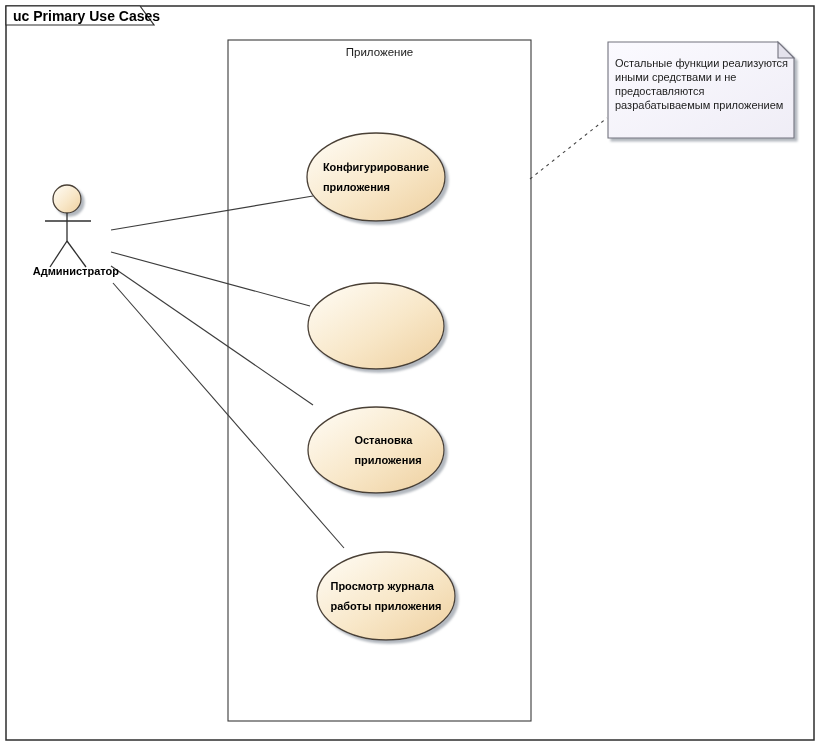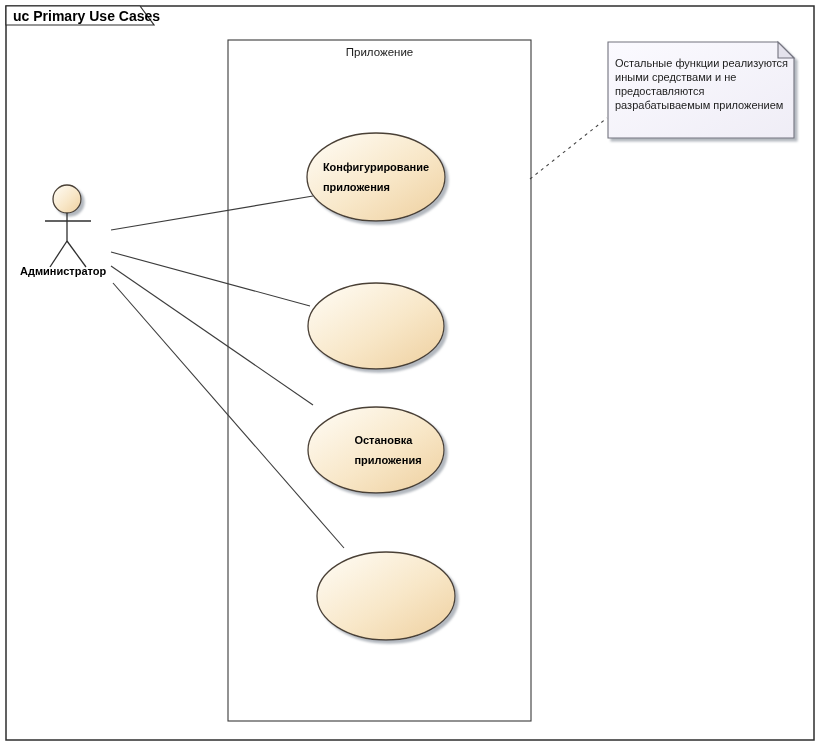--- a/index.html
+++ b/index.html
@@ -5,21 +5,21 @@
   html,body{margin:0;padding:0;background:#ffffff;}
   .canvas{
     position:relative;width:825px;height:752px;background:#ffffff;overflow:hidden;
     font-family:"Liberation Sans", sans-serif;
   }
   .canvas svg{position:absolute;left:0;top:0;}
   .lbl{position:absolute;color:#000;z-index:5;}
   .frame-title{left:13px;top:8px;font-size:14px;font-weight:bold;white-space:pre;}
   .boundary-label{left:228px;top:46px;width:303px;text-align:center;font-size:11.5px;color:#1a1a1a;}
   .note-text{left:615px;top:56px;width:180px;font-size:11px;line-height:14px;color:#1c1c1c;white-space:pre;}
-  .actor-label{left:20px;top:265px;width:112px;text-align:left;font-size:11px;font-weight:bold;}
+  .actor-label{left:7px;top:265px;width:112px;text-align:right;font-size:11px;font-weight:bold;}
   .uc-label{
     display:flex;align-items:center;justify-content:center;
     font-size:11px;font-weight:bold;line-height:20px;white-space:pre;
   }
   .uc1{left:307px;top:133px;width:138px;height:88px;}
   .uc2{left:308px;top:283px;width:136px;height:86px;}
   .uc3{left:320px;top:407px;width:136px;height:86px;}
   .uc4{left:317px;top:552px;width:138px;height:88px;}
 </style>
 </head>
@@ -86,14 +86,16 @@
   <div class="lbl note-text">Остальные функции реализуются
 иными средствами и не
 предоставляются
 разрабатываемым приложением</div>
   <div class="lbl boundary-label">Приложение</div>
   <div class="lbl actor-label">Администратор</div>
   <div class="lbl uc-label uc1">Конфигурирование
 приложения</div>
   <div class="lbl uc-label uc3">Остановка
 приложения</div>
+  <div class="lbl uc-label uc4">Просмотр журнала
+работы приложения</div>
 
 </div>
 
 </body></html>

